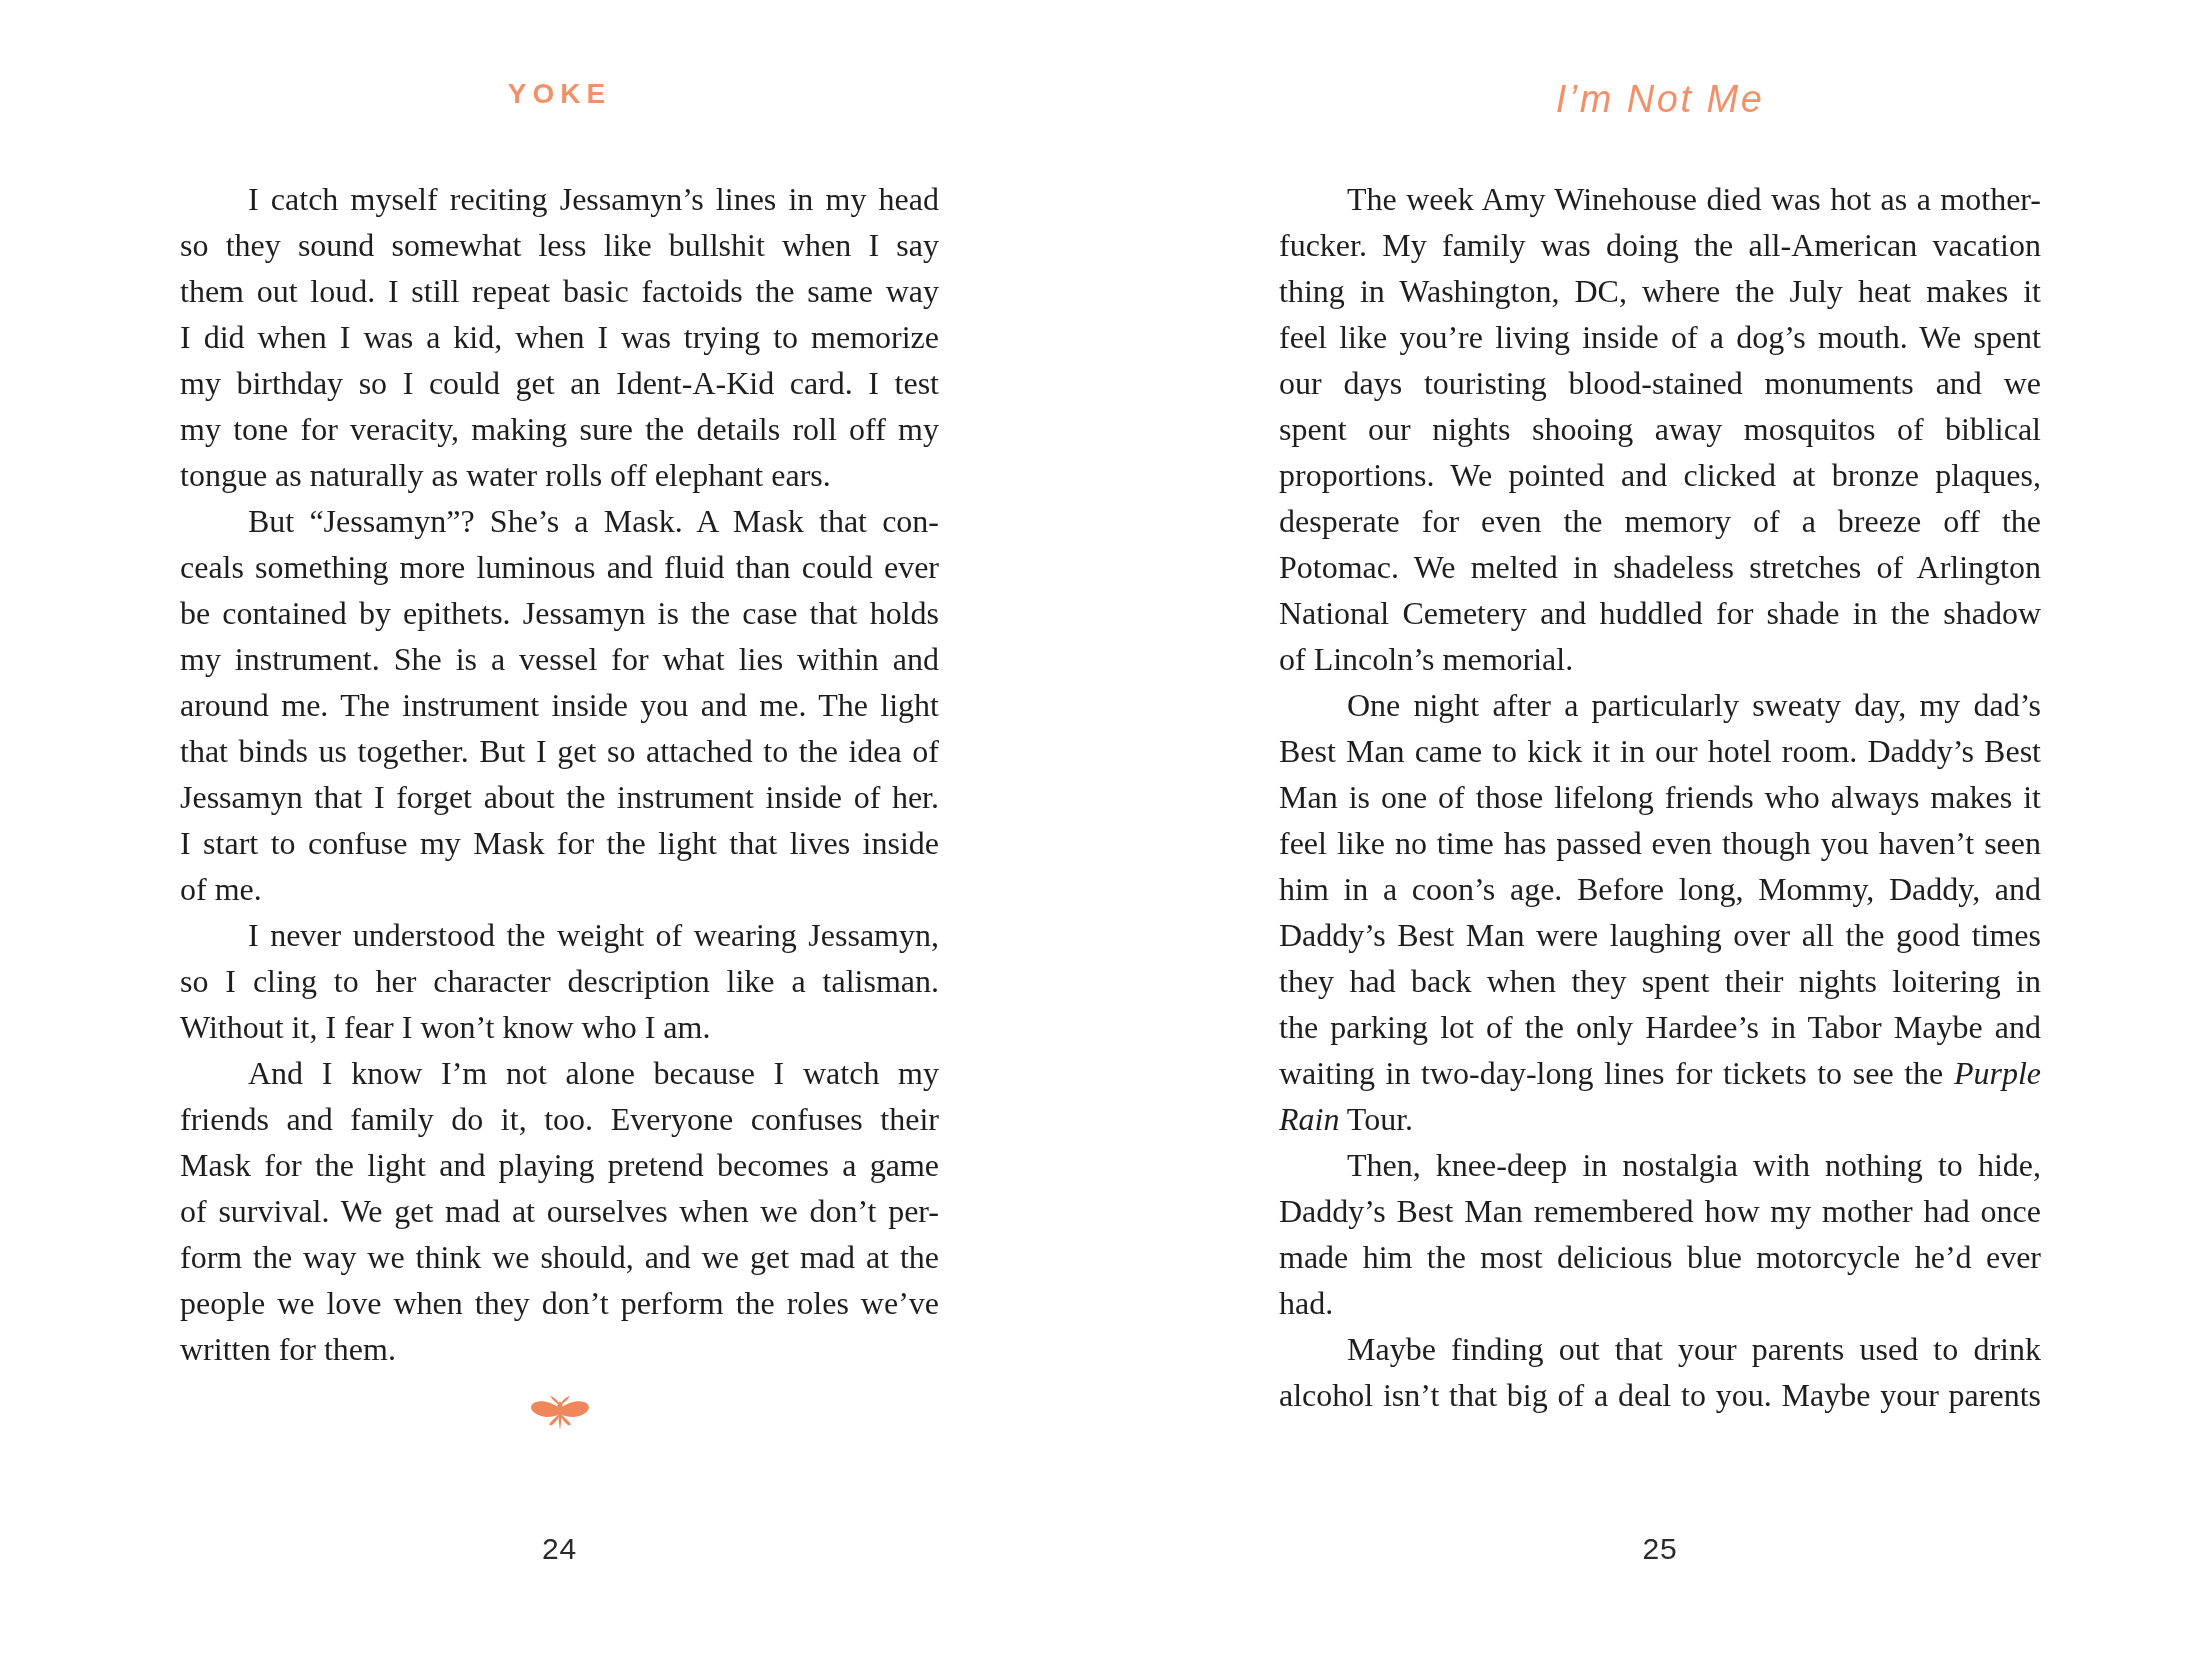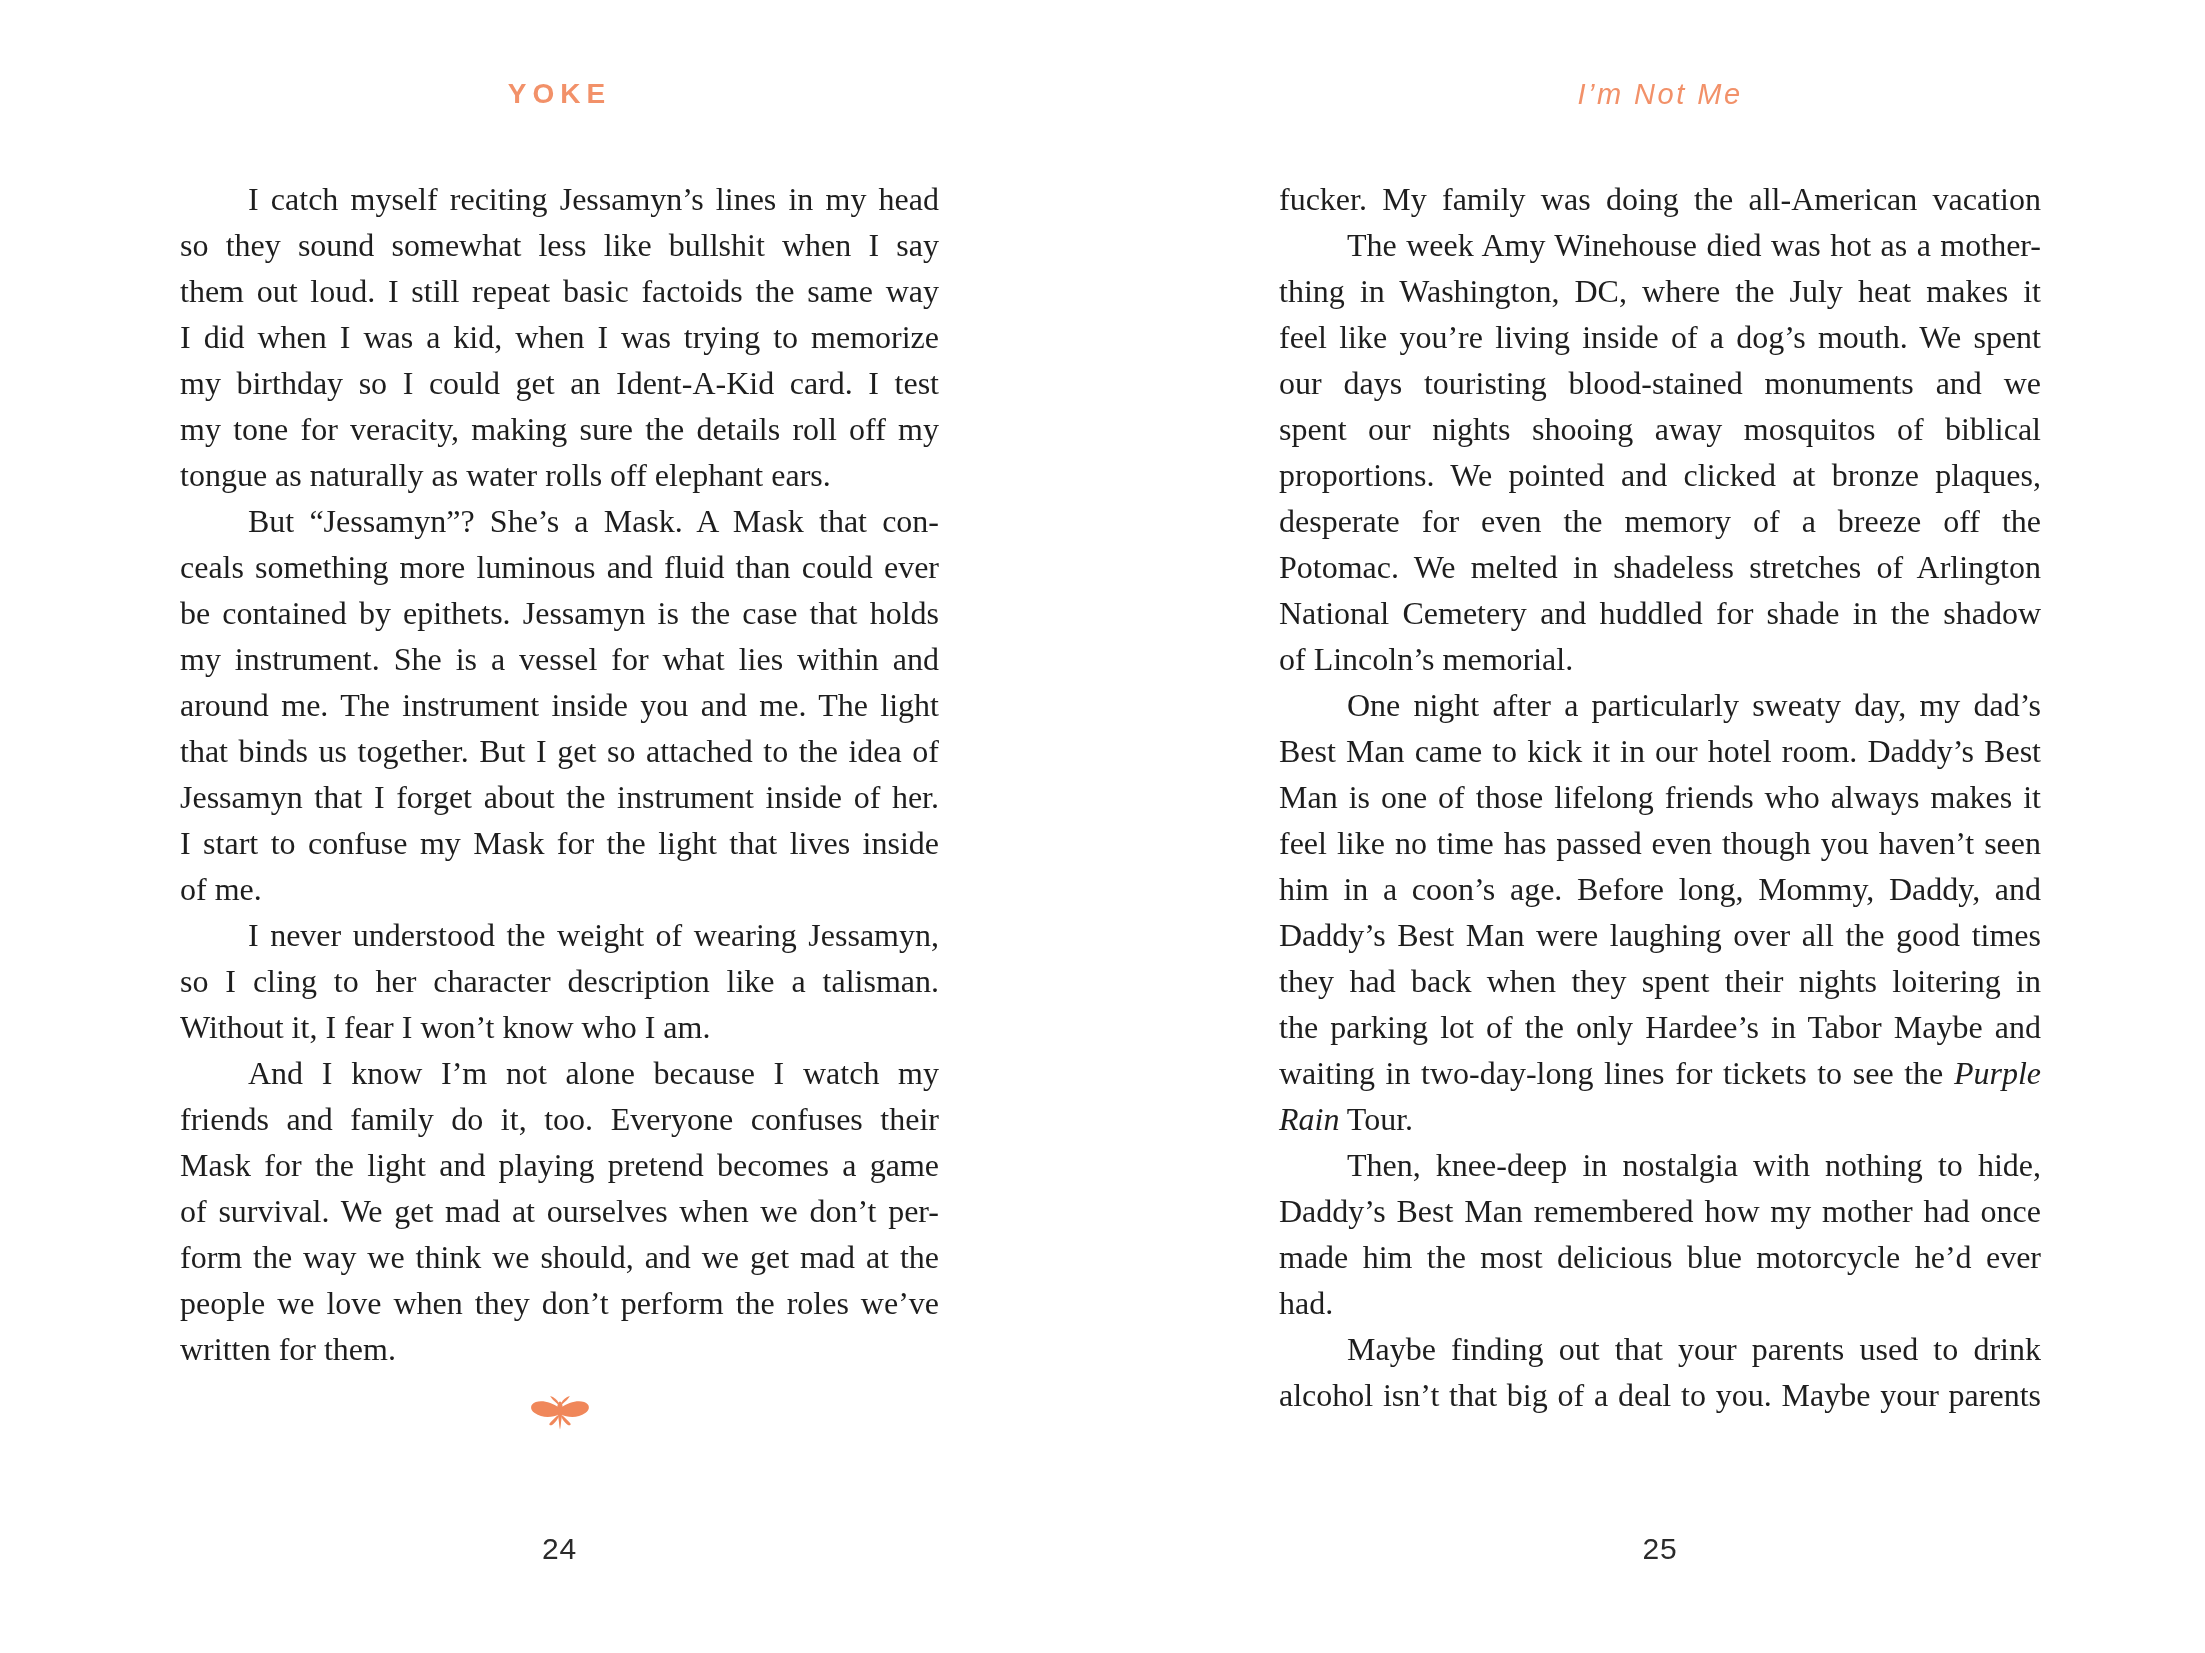--- a/index.html
+++ b/index.html
@@ -36,21 +36,21 @@
   }
   .head-caps {
     font-weight: 700;
     font-size: 28px;
     letter-spacing: 6px;
     text-transform: uppercase;
   }
   .head-italic {
     font-weight: 400;
     font-style: italic;
-    font-size: 29px;
+    font-size: 38px;
     letter-spacing: 2.5px;
   }
 
   .text-block {
     position: absolute;
     top: 176px;
     left: 0;
     width: 100%;
     font-family: "Liberation Serif", serif;
     font-size: 32px;
@@ -152,22 +152,22 @@
     </div>
 
     <div class="folio">24</div>
   </section>
 
   <section class="page page-right">
     <div class="running-head head-italic">I’m Not Me</div>
 
     <div class="text-block">
         <div class="para">
+          <div class="line indent">The week Amy Winehouse died was hot as a mother-</div>
           <div class="line">fucker. My family was doing the all-American vacation</div>
-          <div class="line indent">The week Amy Winehouse died was hot as a mother-</div>
           <div class="line">thing in Washington, DC, where the July heat makes it</div>
           <div class="line">feel like you’re living inside of a dog’s mouth. We spent</div>
           <div class="line">our days touristing blood-stained monuments and we</div>
           <div class="line">spent our nights shooing away mosquitos of biblical</div>
           <div class="line">proportions. We pointed and clicked at bronze plaques,</div>
           <div class="line">desperate for even the memory of a breeze off the</div>
           <div class="line">Potomac. We melted in shadeless stretches of Arlington</div>
           <div class="line">National Cemetery and huddled for shade in the shadow</div>
           <div class="line para-end">of Lincoln’s memorial.</div>
         </div>

